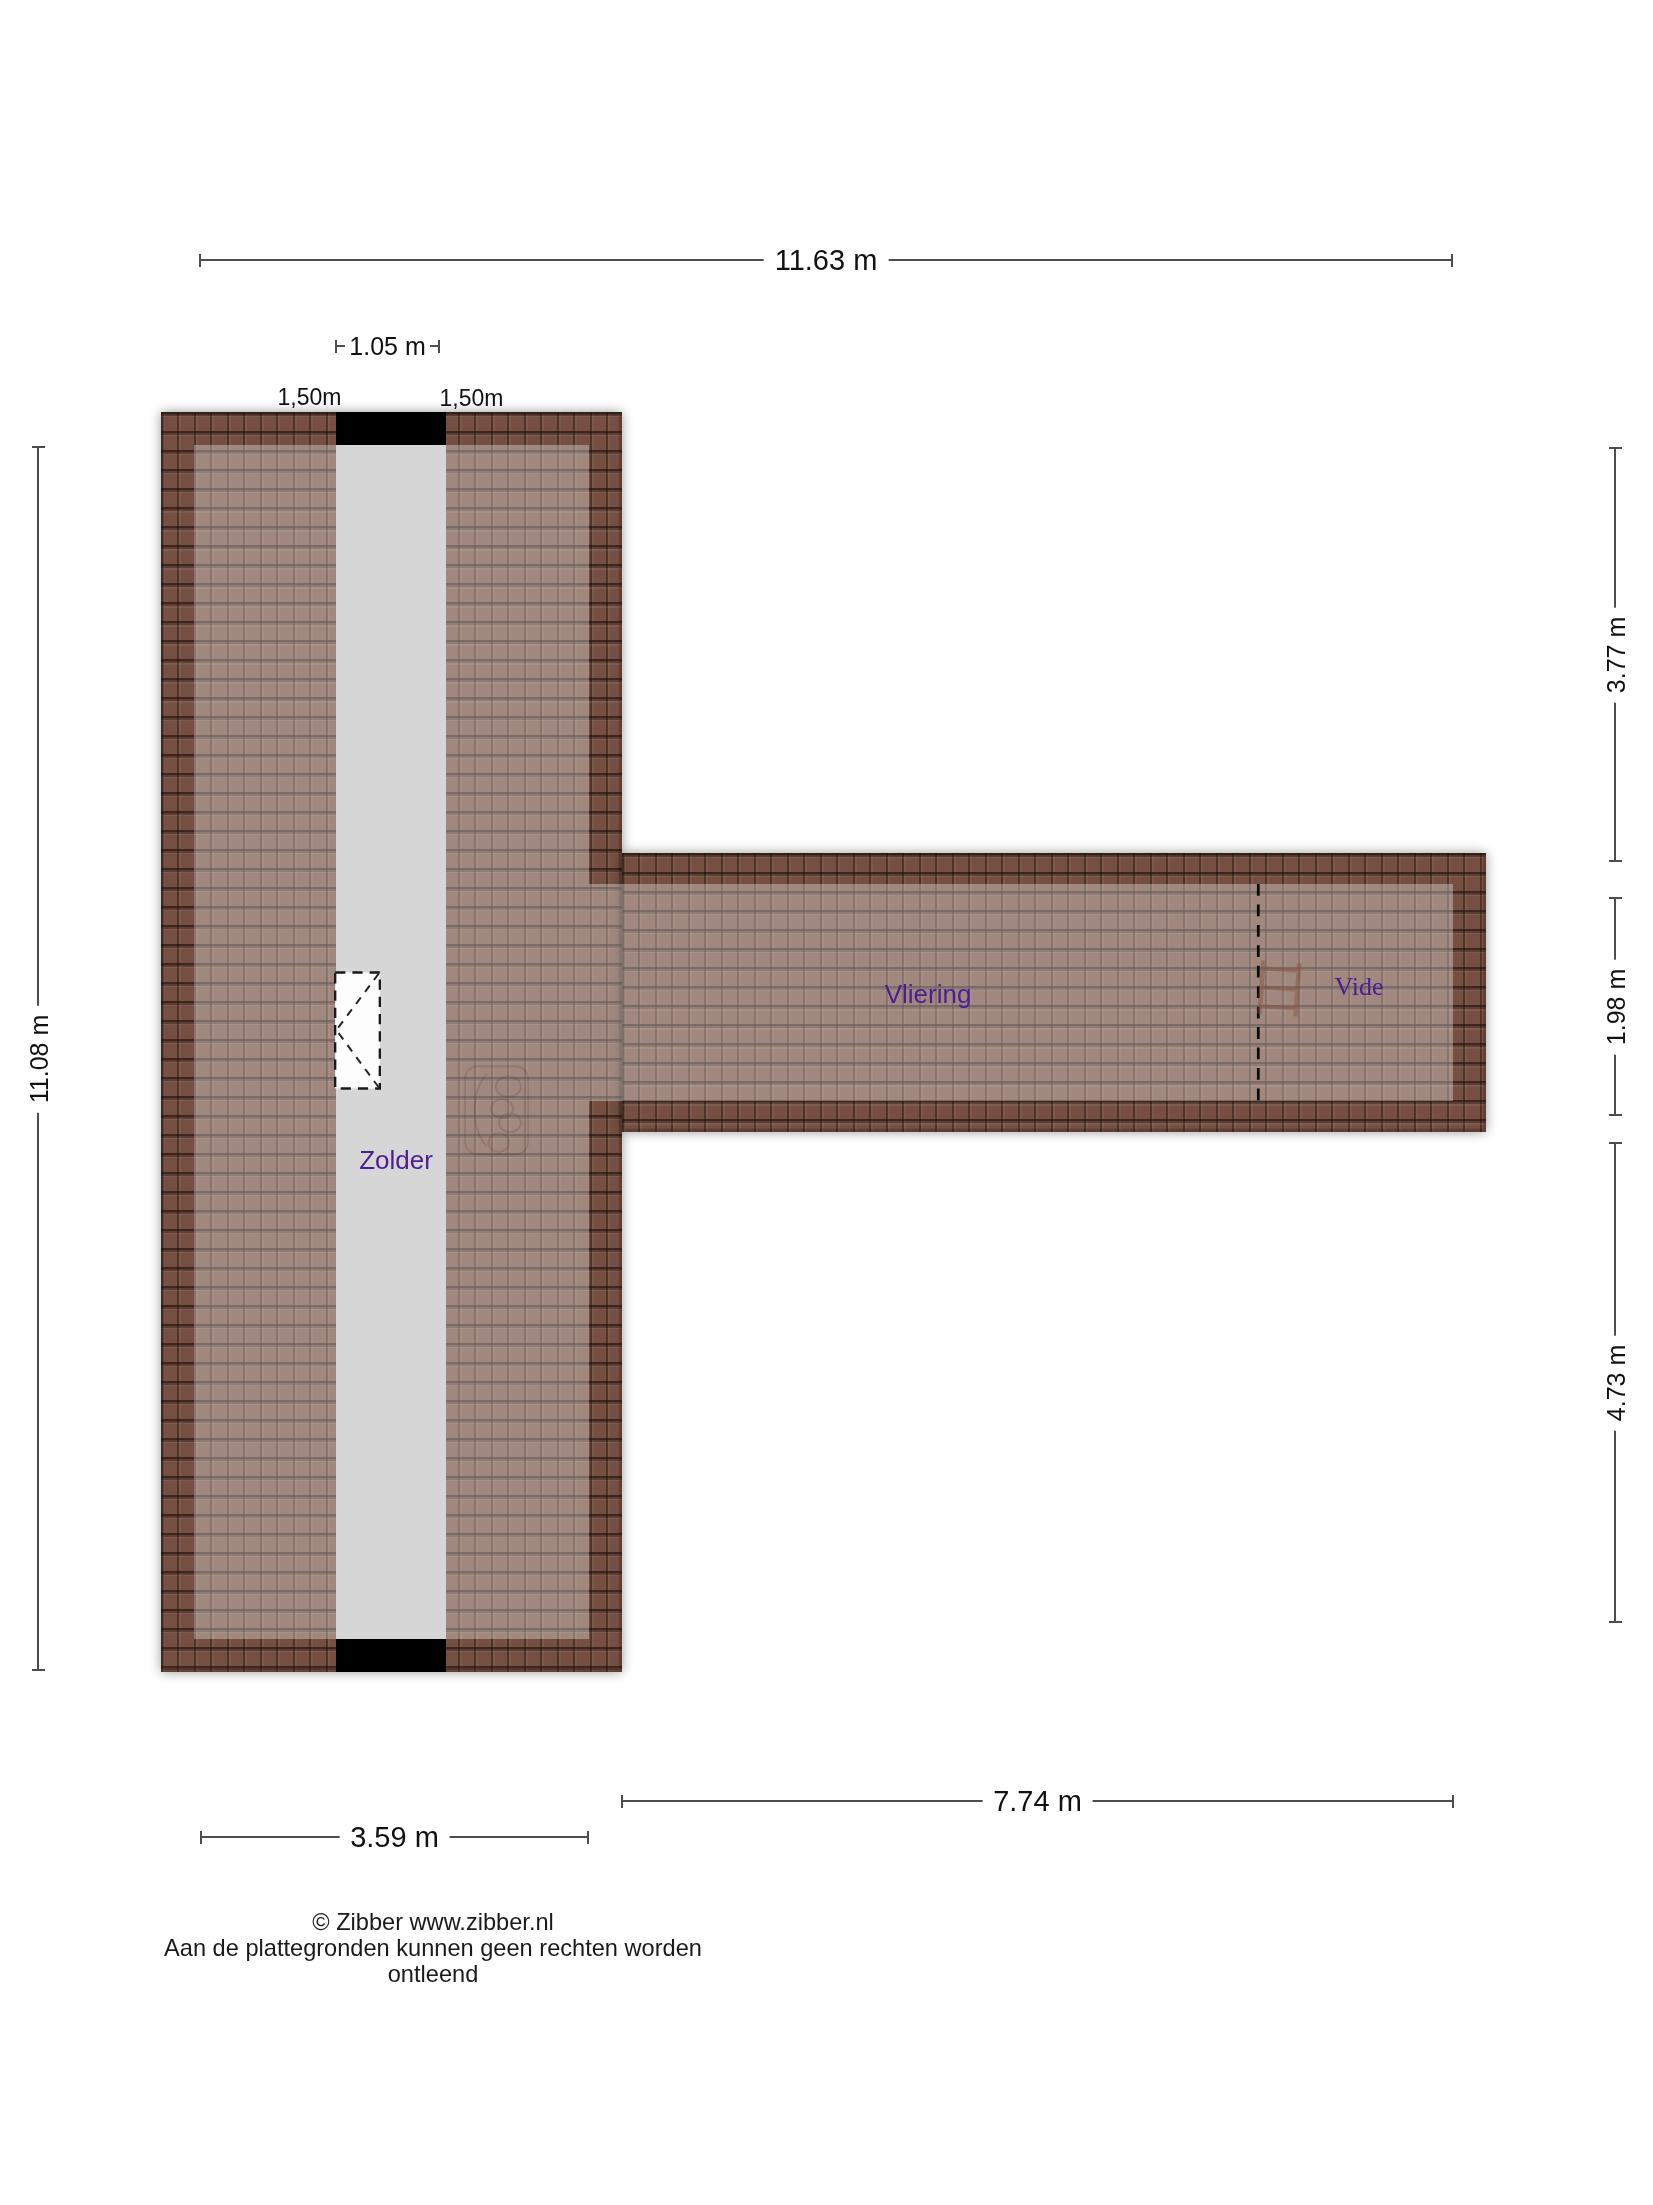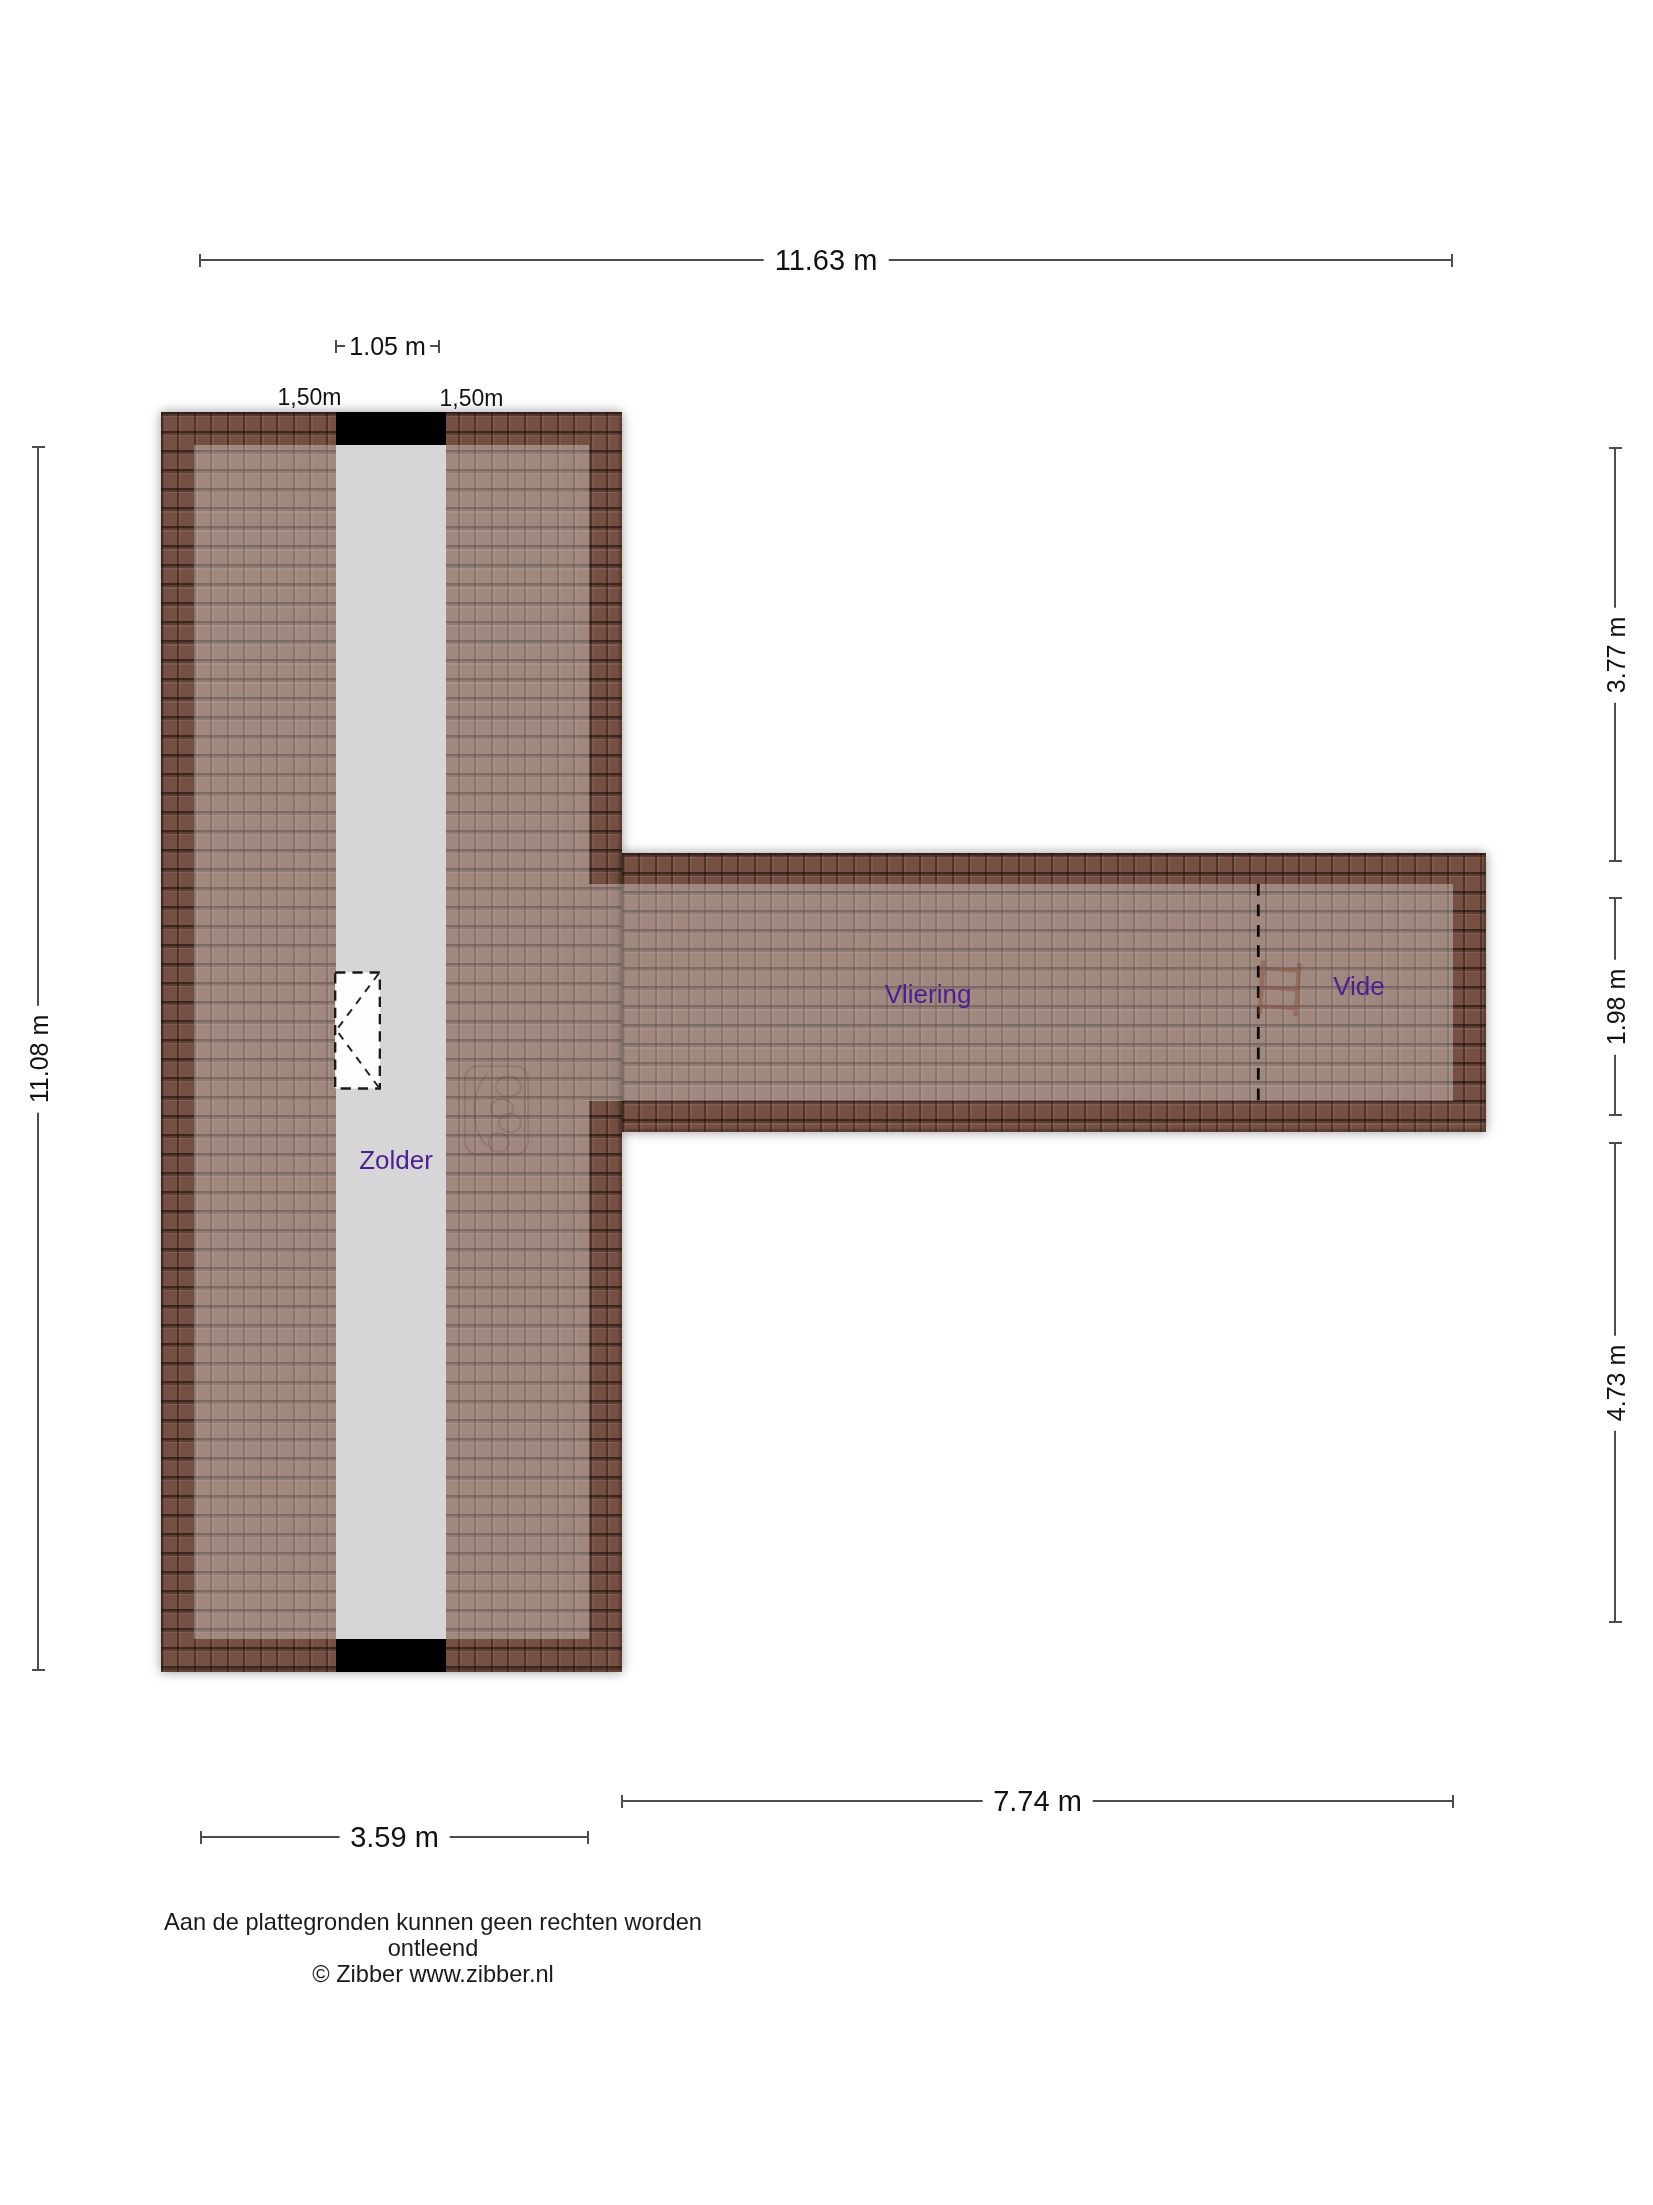--- a/index.html
+++ b/index.html
@@ -43,21 +43,21 @@
   #wall-top{left:336px;top:412px;width:110px;height:33px;background:var(--wall);}
   #wall-bottom{left:336px;top:1639px;width:110px;height:33px;background:var(--wall);}
   #vide-divider{left:1252px;top:884px;width:12.6px;height:217px;}
   #roof-window{left:334px;top:971px;width:47px;height:119px;}
   #loft-ladder{left:1252px;top:957px;width:55px;height:63px;opacity:.45;transform:rotate(4deg);}
   #watermark{left:461px;top:1063px;width:71px;height:96px;opacity:.55;}
 
   .room-label{position:absolute;text-align:center;font-size:26px;line-height:27px;color:#4c1d95;}
   #label-zolder{left:317px;top:1147px;width:158px;}
   #label-vliering{left:849px;top:981px;width:158px;}
-  #label-vide{left:1300px;top:973px;width:118px;}
+  #label-vide{left:1300px;top:973px;width:118px;font-family:Liberation Serif, serif;}
 
   
   .dim-h{position:absolute;height:25px;}
   .dim-h .line{position:absolute;left:0;right:0;top:11px;height:2.4px;background:var(--dim-line);}
   .dim-h .tick-a{position:absolute;left:0;top:5.5px;width:2.4px;height:13.4px;background:var(--dim-line);}
   .dim-h .tick-b{position:absolute;right:0;top:5.5px;width:2.4px;height:13.4px;background:var(--dim-line);}
   .dim-h .dim-label{position:absolute;left:50%;top:0;transform:translateX(-50%);
       background:var(--background);padding:0 11px;font-size:29px;line-height:25px;white-space:nowrap;}
   .dim-v{position:absolute;width:25px;}
   .dim-v .line{position:absolute;top:0;bottom:0;left:11px;width:2.4px;background:var(--dim-line);}
@@ -187,18 +187,18 @@
   </div>
 
   <div id="dim-bottom-right" class="dim-h">
     <div class="line"></div>
     <div class="tick-a"></div>
     <div class="tick-b"></div>
     <span class="dim-label">7.74 m</span>
   </div>
 
   <div id="footer">
+    <div>© Zibber www.zibber.nl</div>
     <div>Aan de plattegronden kunnen geen rechten worden ontleend</div>
-    <div>© Zibber www.zibber.nl</div>
   </div>
 
 </div>
 
 
 </body></html>

